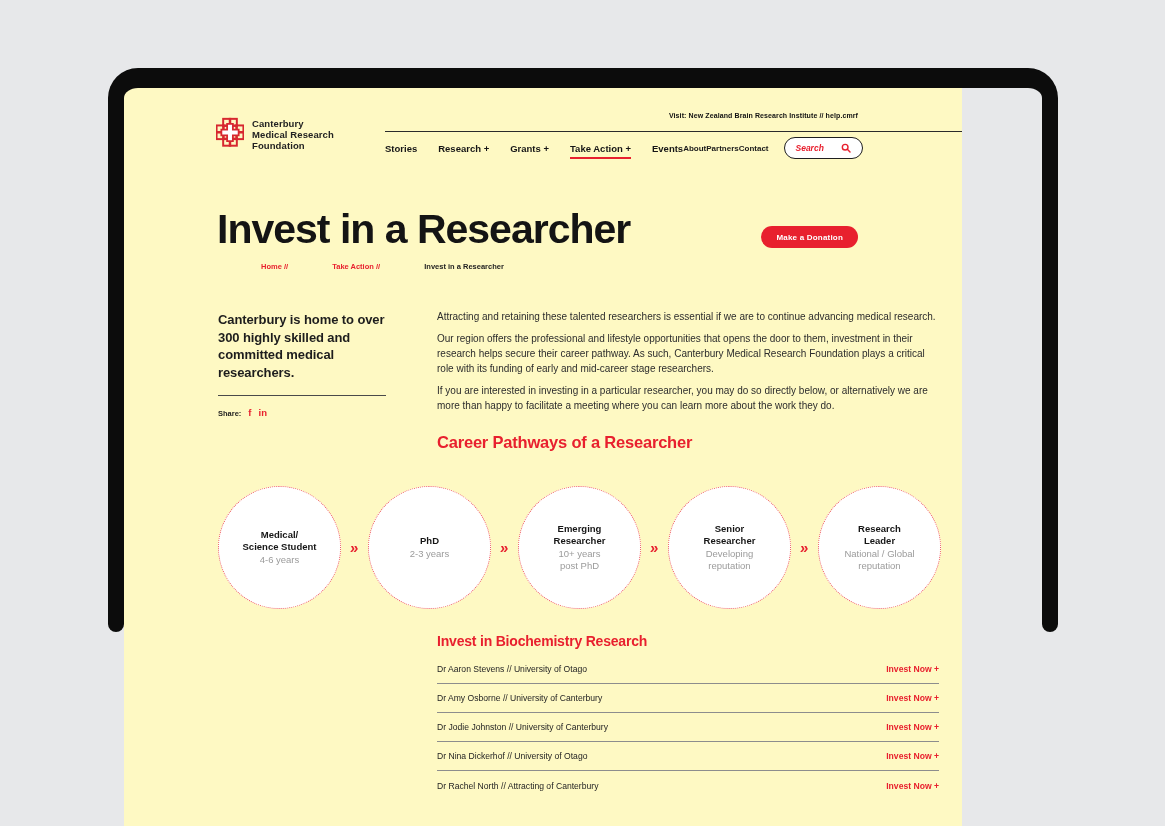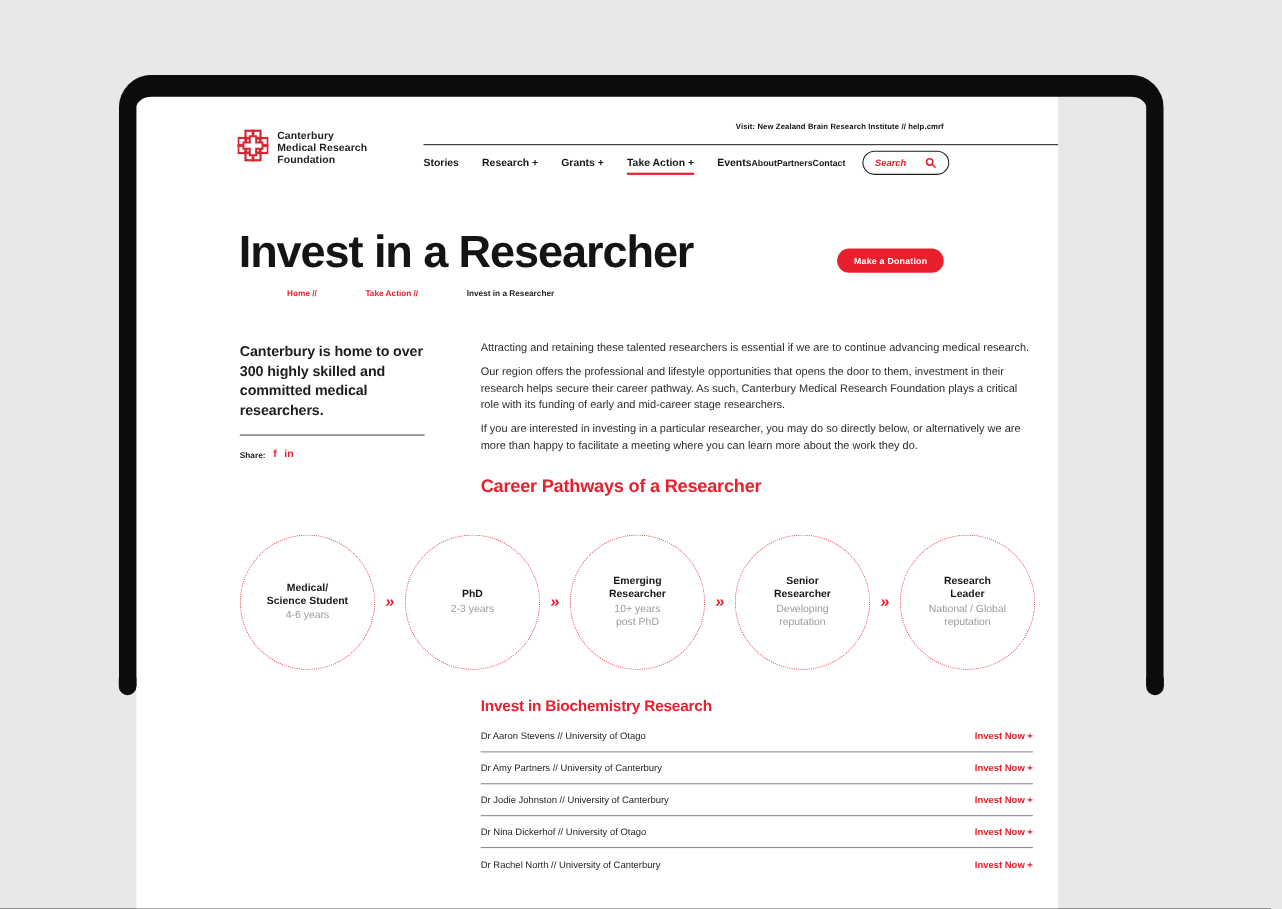--- a/index.html
+++ b/index.html
@@ -12,21 +12,21 @@
   html,body{width:1165px;height:826px;overflow:hidden;}
   body{
     background:var(--bg);
     font-family:"Liberation Sans", sans-serif;
     position:relative;
     color:var(--ink);
   }
   
   .sheet{
     position:absolute;left:124px;top:88px;width:838px;height:738px;
-    background:#ffffff;overflow:hidden;
+    background:#fef9c3;overflow:hidden;
   }
   
   .frame{
     position:absolute;left:108px;top:68px;width:950px;height:556px;
     border:16px solid var(--frame);border-top-width:20px;border-bottom:0;
     border-radius:30px 30px 0 0;pointer-events:none;z-index:50;
   }
   .frame-cap{position:absolute;width:16px;height:16px;background:var(--frame);
     border-radius:0 0 8px 8px;top:616px;z-index:50;}
   .frame-cap.left{left:108px;}
@@ -240,36 +240,36 @@
 
   <h2 class="invest-heading">Invest in Biochemistry Research</h2>
   <div class="invest-list">
 
       <div class="invest-row">
         <span class="researcher-name">Dr Aaron Stevens // University of Otago</span>
         <a class="invest-link">Invest Now +</a>
       </div>
 
       <div class="invest-row">
-        <span class="researcher-name">Dr Amy Partners // University of Canterbury</span>
+        <span class="researcher-name">Dr Amy Osborne // University of Canterbury</span>
         <a class="invest-link">Invest Now +</a>
       </div>
 
       <div class="invest-row">
         <span class="researcher-name">Dr Jodie Johnston // University of Canterbury</span>
         <a class="invest-link">Invest Now +</a>
       </div>
 
       <div class="invest-row">
         <span class="researcher-name">Dr Nina Dickerhof // University of Otago</span>
         <a class="invest-link">Invest Now +</a>
       </div>
 
       <div class="invest-row">
-        <span class="researcher-name">Dr Rachel North // University of Canterbury</span>
+        <span class="researcher-name">Dr Rachel North // Attracting of Canterbury</span>
         <a class="invest-link">Invest Now +</a>
       </div>
     </div>
 
 </div>
 
 <div class="frame"></div>
 <div class="frame-cap left"></div>
 <div class="frame-cap right"></div>
 

